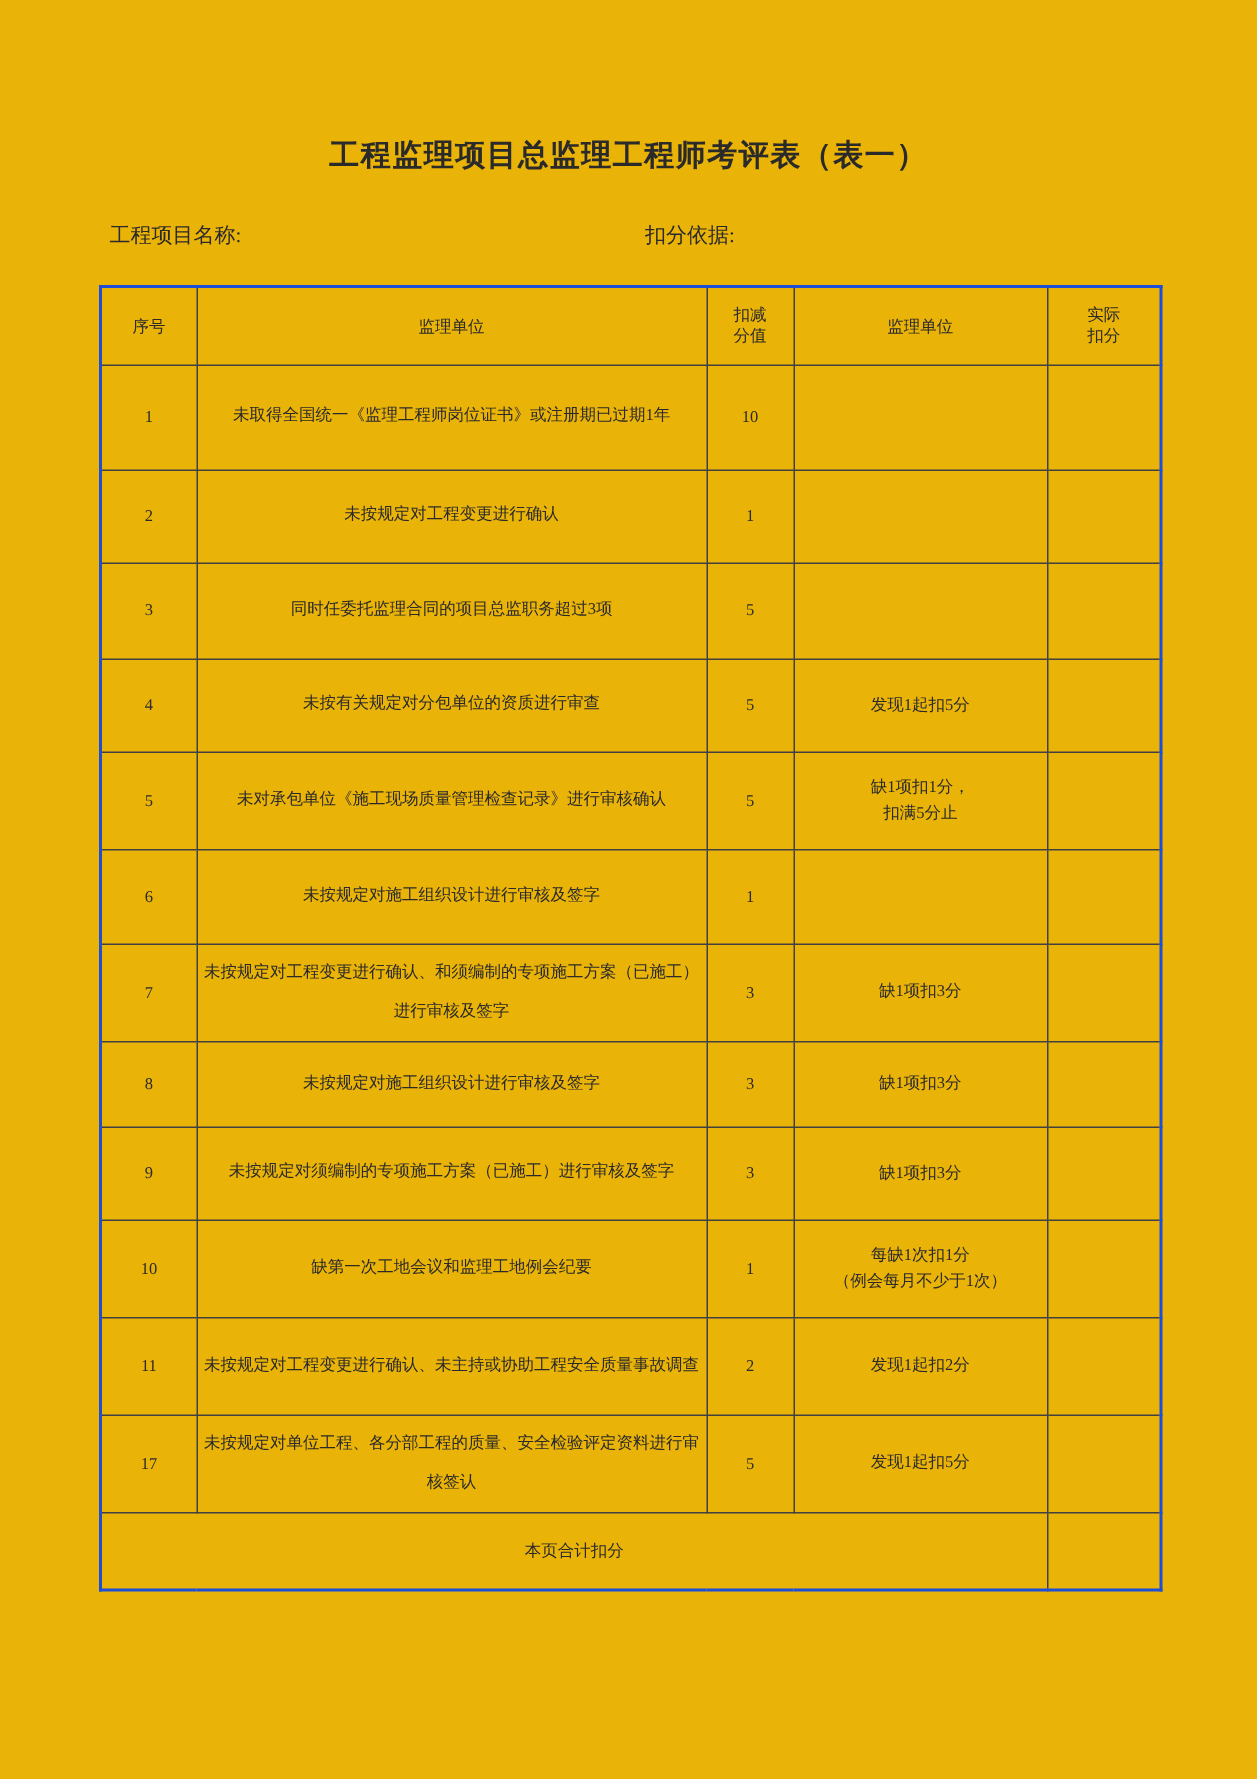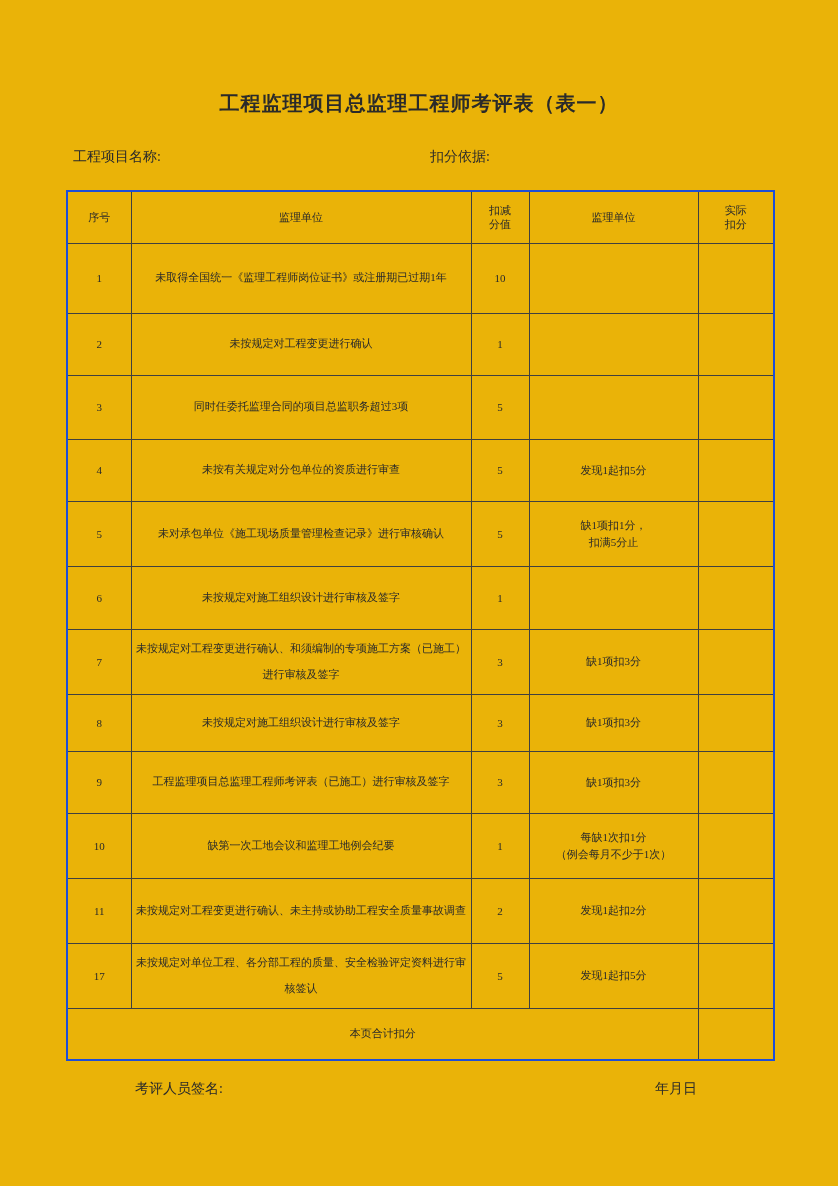--- a/index.html
+++ b/index.html
@@ -176,21 +176,21 @@
       <tr style="height:57px">
         <td>8</td>
         <td class="basis">未按规定对施工组织设计进行审核及签字</td>
         <td>3</td>
         <td class="expl">缺1项扣3分</td>
         <td></td>
       </tr>
 
       <tr style="height:62px">
         <td>9</td>
-        <td class="basis">工程监理项目总监理工程师考评表（已施工）进行审核及签字</td>
+        <td class="basis">未按规定对须编制的专项施工方案（已施工）进行审核及签字</td>
         <td>3</td>
         <td class="expl">缺1项扣3分</td>
         <td></td>
       </tr>
 
       <tr style="height:65px">
         <td>10</td>
         <td class="basis">缺第一次工地会议和监理工地例会纪要</td>
         <td>1</td>
         <td class="expl">每缺1次扣1分
@@ -214,18 +214,14 @@
         <td></td>
       </tr>
 
       <tr style="height:52px">
         <td colspan="4" class="total-label">本页合计扣分</td>
         <td></td>
       </tr>
     </tbody>
   </table>
 
-  <div class="sign">
-    <span class="sign-name">考评人员签名:</span>
-    <span class="sign-date">年月日</span>
-  </div>
 
 </div>
 
 </body></html>

